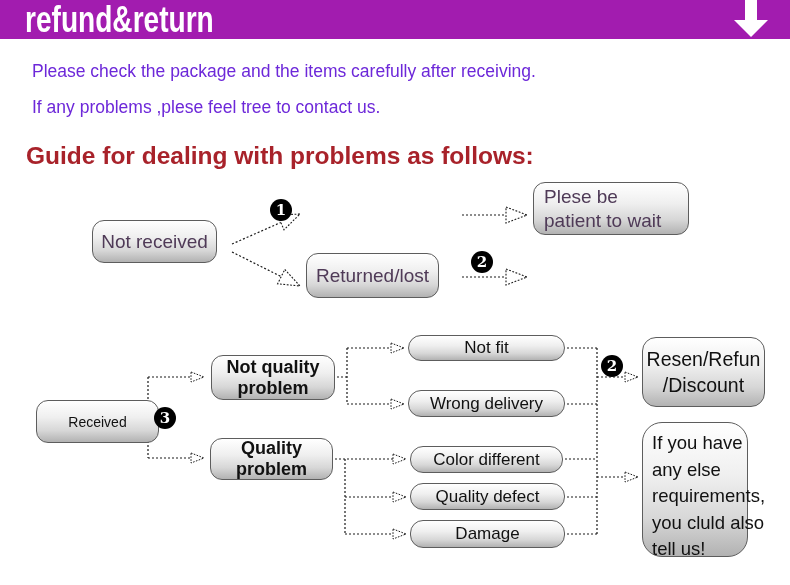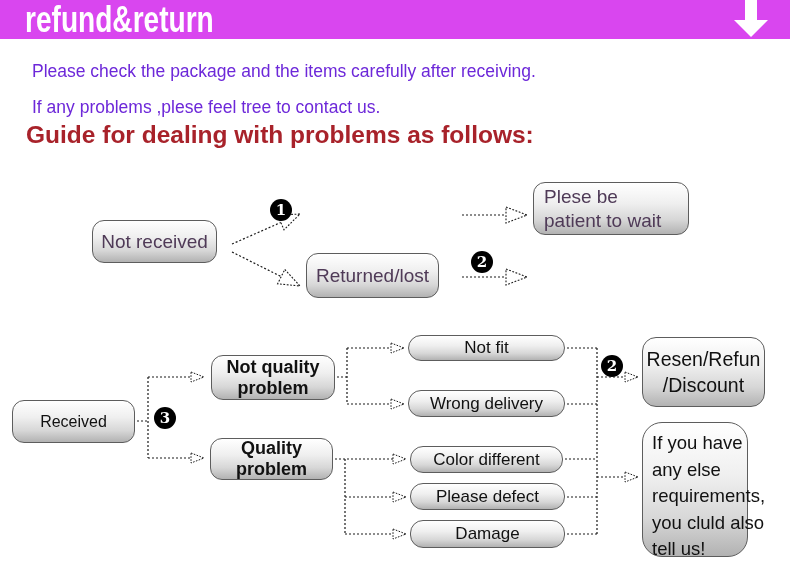--- a/index.html
+++ b/index.html
@@ -1,52 +1,52 @@
 <!DOCTYPE html>
 <html><head>
 <meta charset="utf-8">
 <style>
   html,body{margin:0;padding:0;background:#fff;}
   #stage{
     position:relative;width:790px;height:585px;background:#ffffff;
     font-family:"Liberation Sans", sans-serif;overflow:hidden;
   }
   
-  .banner{position:absolute;left:0;top:0;width:790px;height:39px;background:#d946ef;}
+  .banner{position:absolute;left:0;top:0;width:790px;height:39px;background:#a21caf;}
   .banner-title{
     position:absolute;left:25px;top:1px;color:#fff;font-weight:700;font-size:36px;
     line-height:38px;transform:scaleX(0.78);transform-origin:left center;letter-spacing:0px;
     white-space:nowrap;
   }
   .banner-arrow{position:absolute;left:733px;top:0;width:38px;height:40px;}
   
   .intro-line{position:absolute;left:32px;color:#6d28d9;font-size:17.5px;white-space:nowrap;}
   .intro-line.l1{top:61px;}
   .intro-line.l2{top:97px;}
   .guide-heading{
-    position:absolute;left:26px;top:121px;color:#a8222a;font-weight:700;font-size:24.5px;
+    position:absolute;left:26px;top:142px;color:#a8222a;font-weight:700;font-size:24.5px;
     white-space:nowrap;
   }
   
   .fbox{
     position:absolute;box-sizing:border-box;display:flex;align-items:center;justify-content:center;
     text-align:center;border:1.4px solid #5d5d5d;border-radius:12px;
     background:linear-gradient(180deg,#ffffff 0%,#efefef 40%,#d7d7d7 72%,#b2b2b2 100%);
     color:#111;white-space:pre-line;
   }
   .fc1{color:#4f3a57;font-size:19px;}
   .patient{justify-content:flex-start;text-align:left;padding-left:10px;line-height:24px;}
   .small-b{font-weight:400;font-size:17px;border-radius:13px;}
   .two-line{font-weight:700;font-size:18px;line-height:21px;}
   .resen{font-size:19.5px;line-height:26px;border-radius:14px;}
   .note{
     justify-content:flex-start;align-items:flex-start;text-align:left;border-radius:20px;
     font-size:18.5px;line-height:26.5px;padding:7px 4px 0 9px;
   }
-  .received{font-size:16px;}
+  .received{font-size:14px;margin-left:24px;}
   
   .badge{
     position:absolute;width:22px;height:22px;border-radius:50%;background:#000;color:#fff;
     display:flex;align-items:center;justify-content:center;font-weight:700;font-size:15px;
     font-family:"DejaVu Serif", serif;
   }
   svg.overlay{position:absolute;left:0;top:0;pointer-events:none;}
 </style>
 </head>
 <body>
@@ -130,21 +130,21 @@
   <div class="badge" style="left:154px;top:407px;">3</div>
 
   <div class="fbox two-line" style="left:211px;top:355px;width:124px;height:45px;">Not quality
 problem</div>
   <div class="fbox two-line" style="left:210px;top:438px;width:123px;height:42px;">Quality
 problem</div>
 
   <div class="fbox small-b" style="left:408px;top:335px;width:157px;height:26px;">Not fit</div>
   <div class="fbox small-b" style="left:408px;top:390px;width:157px;height:27px;">Wrong delivery</div>
   <div class="fbox small-b" style="left:410px;top:446px;width:153px;height:27px;">Color different</div>
-  <div class="fbox small-b" style="left:410px;top:483px;width:155px;height:27px;">Please defect</div>
+  <div class="fbox small-b" style="left:410px;top:483px;width:155px;height:27px;">Quality defect</div>
   <div class="fbox small-b" style="left:410px;top:520px;width:155px;height:28px;">Damage</div>
 
   <div class="badge" style="left:601px;top:355px;">2</div>
   <div class="fbox resen" style="left:642px;top:337px;width:123px;height:70px;">Resen/Refun
 /Discount</div>
   <div class="fbox note" style="left:642px;top:422px;width:106px;height:135px;">If you have
 any else
 requirements,
 you cluld also
 tell us!</div>

